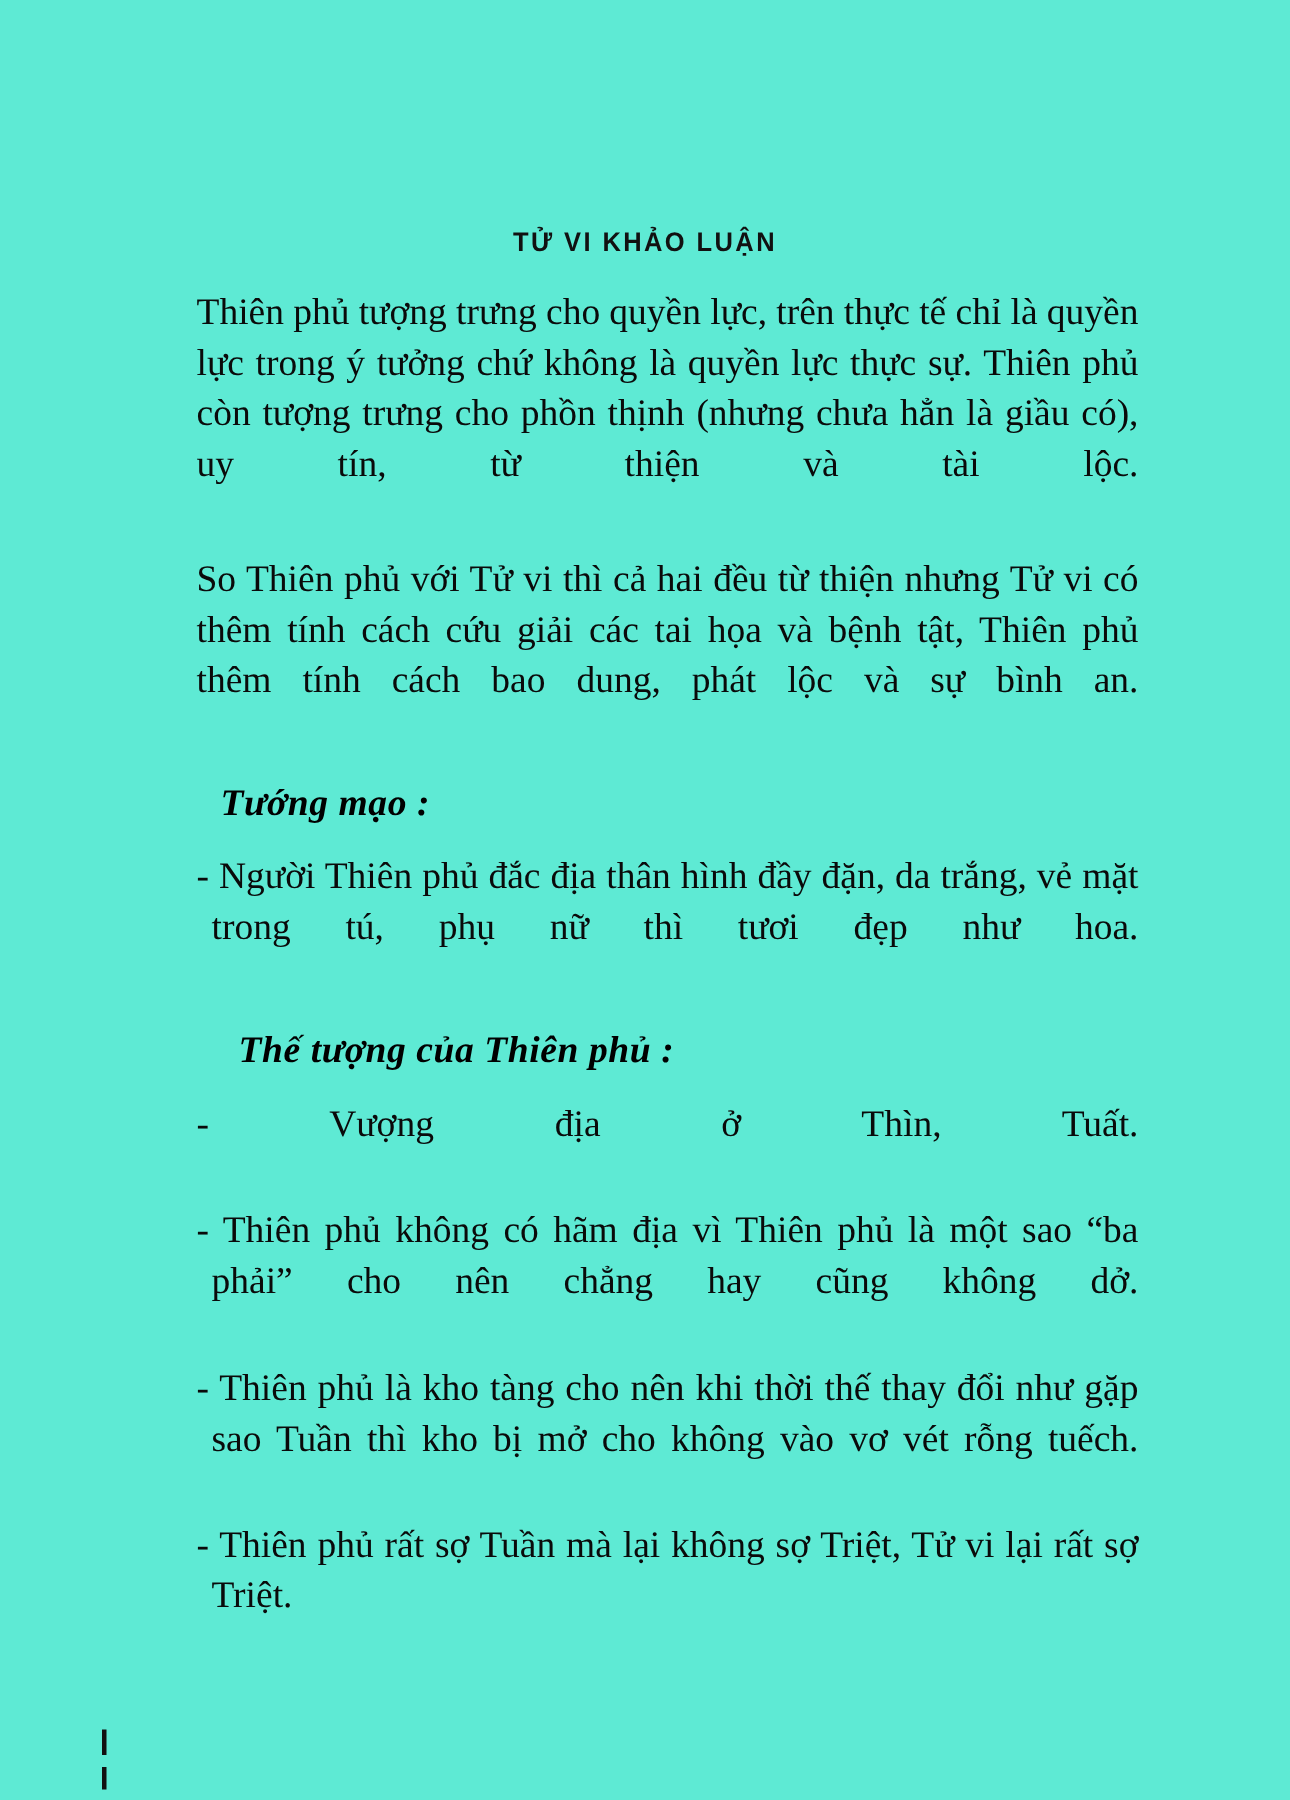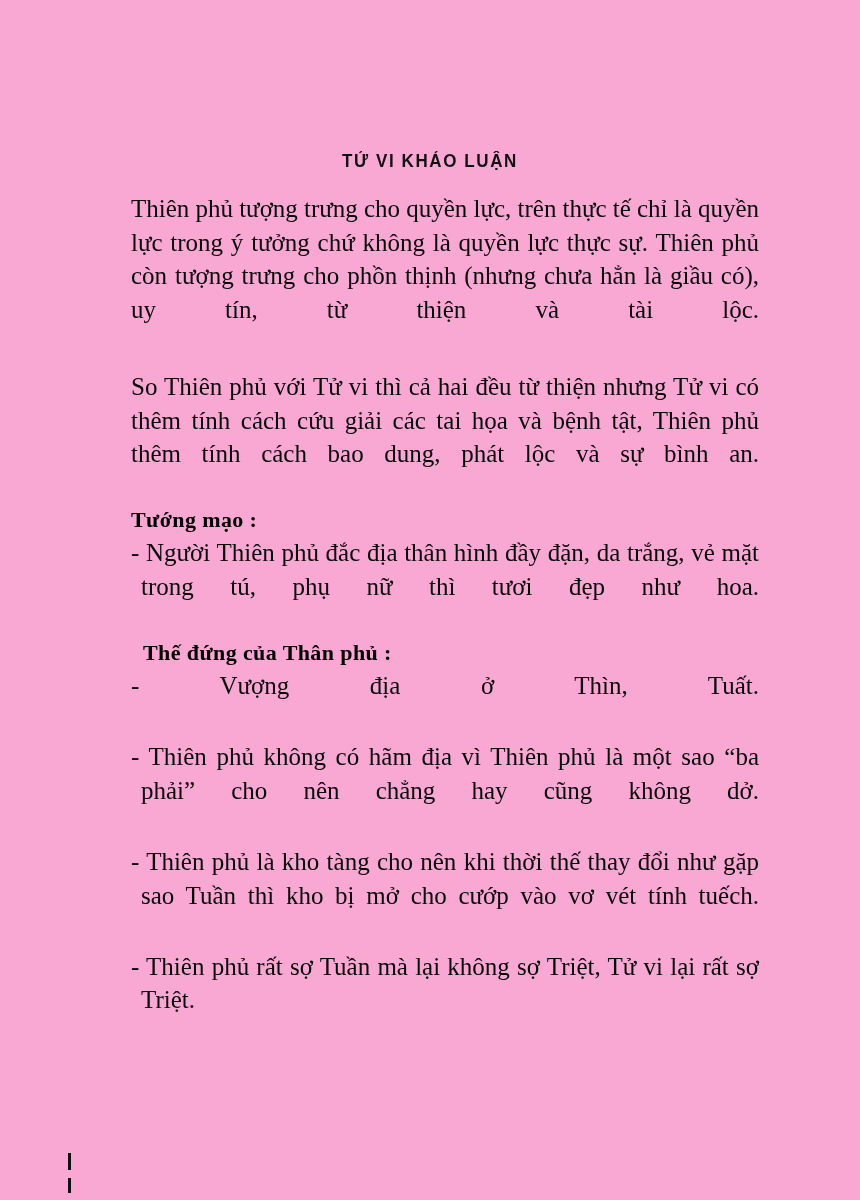--- a/index.html
+++ b/index.html
@@ -14,21 +14,21 @@
     position: relative;
     overflow: hidden;
     font-family: "Liberation Serif", "DejaVu Serif", serif;
     color: #000000;
     -webkit-font-smoothing: none;
   }
 
   .page {
     position: absolute;
     inset: 0;
-    background: #f9a8d4;
+    background: #5eead4;
   }
 
   
   .running-head {
     position: absolute;
     top: 152px;
     left: 0;
     width: 860px;
     text-align: center;
     font-family: "Liberation Sans", "DejaVu Sans", sans-serif;
@@ -64,24 +64,25 @@
 
   
   p.para::after, p.bullet::after {
     content: "";
     display: inline-block;
     width: 100%;
   }
 
   
   h2.section-heading {
-    margin: 0;
+    margin: 16px;
     font-family: "Liberation Serif", "DejaVu Serif", serif;
+    font-style: italic;
     font-weight: 600;
-    font-size: 22px;
+    font-size: 25px;
     line-height: 32px;
     letter-spacing: 0.4px;
     color: #000000;
   }
   .heading-tuong-mao { margin-top: 52px; margin-bottom: 10px; }
   .heading-the-dung  { margin-top: 48px; margin-bottom: 9px; padding-left: 12px; }
 
   
   .bullet-list {
     margin: 0;
@@ -138,31 +139,31 @@
     <p class="para second">So Thiên phủ với Tử vi thì cả hai đều từ thiện nhưng Tử vi có thêm tính cách cứu giải các tai họa và bệnh tật, Thiên phủ thêm tính cách bao dung, phát lộc và sự bình an.</p>
 
     <h2 class="section-heading heading-tuong-mao">Tướng mạo :</h2>
 
     <ul class="bullet-list">
       <li>
         <p class="bullet">- Người Thiên phủ đắc địa thân hình đầy đặn, da trắng, vẻ mặt trong tú, phụ nữ thì tươi đẹp như hoa.</p>
       </li>
     </ul>
 
-    <h2 class="section-heading heading-the-dung">Thế đứng của Thân phủ :</h2>
+    <h2 class="section-heading heading-the-dung">Thế tượng của Thiên phủ :</h2>
 
     <ul class="bullet-list">
       <li class="tight">
         <p class="bullet">- Vượng địa ở Thìn, Tuất.</p>
       </li>
       <li class="loose">
         <p class="bullet">- Thiên phủ không có hãm địa vì Thiên phủ là một sao “ba phải” cho nên chẳng hay cũng không dở.</p>
       </li>
       <li class="loose">
-        <p class="bullet">- Thiên phủ là kho tàng cho nên khi thời thế thay đổi như gặp sao Tuần thì kho bị mở cho cướp vào vơ vét tính tuếch.</p>
+        <p class="bullet">- Thiên phủ là kho tàng cho nên khi thời thế thay đổi như gặp sao Tuần thì kho bị mở cho không vào vơ vét rỗng tuếch.</p>
       </li>
       <li class="loose">
         <p class="bullet">- Thiên phủ rất sợ Tuần mà lại không sợ Triệt, Tử vi lại rất sợ Triệt.</p>
       </li>
 
     </ul>
 
   </div>
 
   <div class="folio">185</div>

